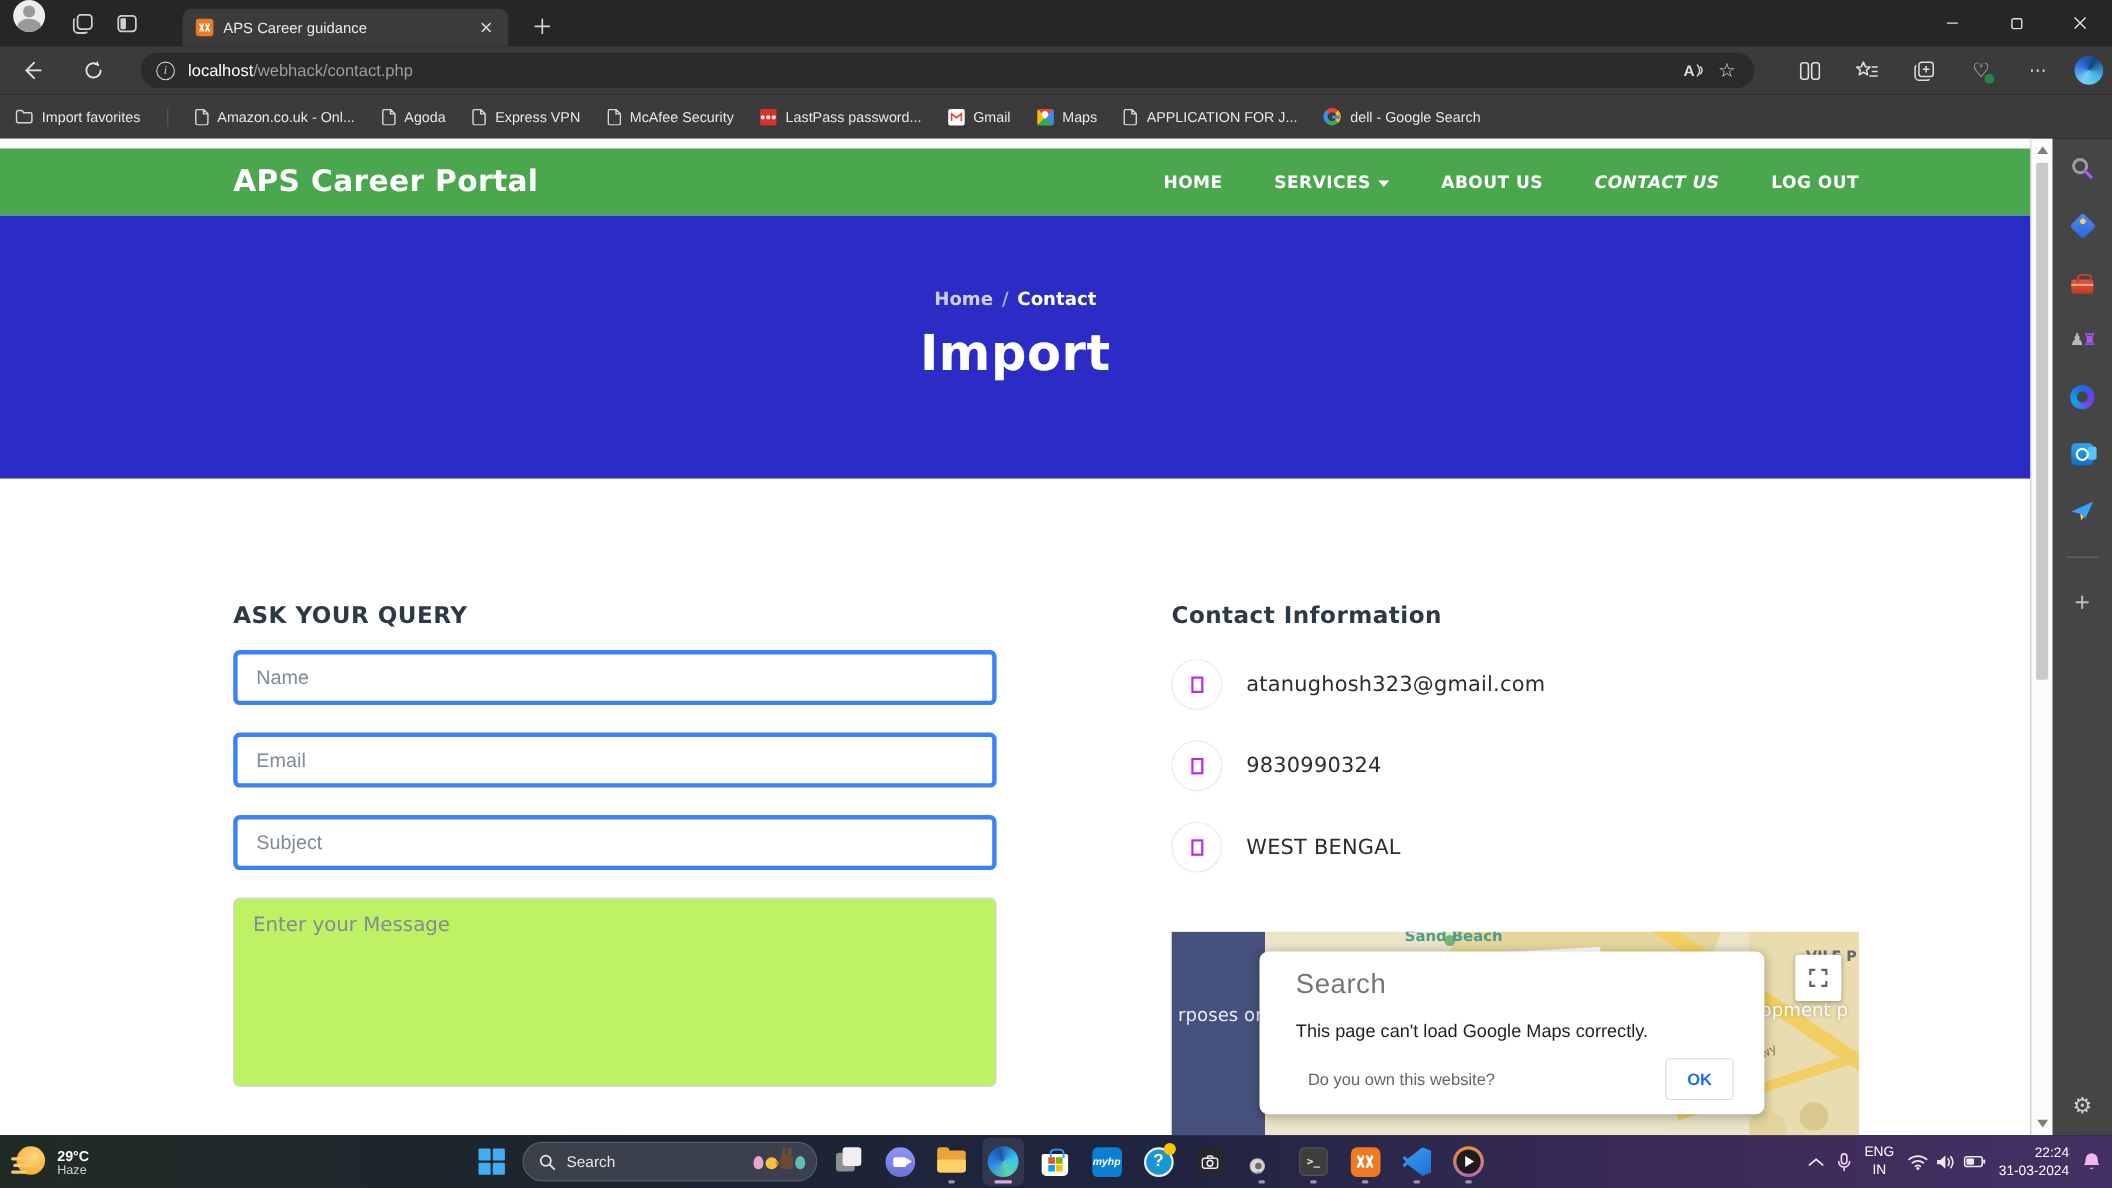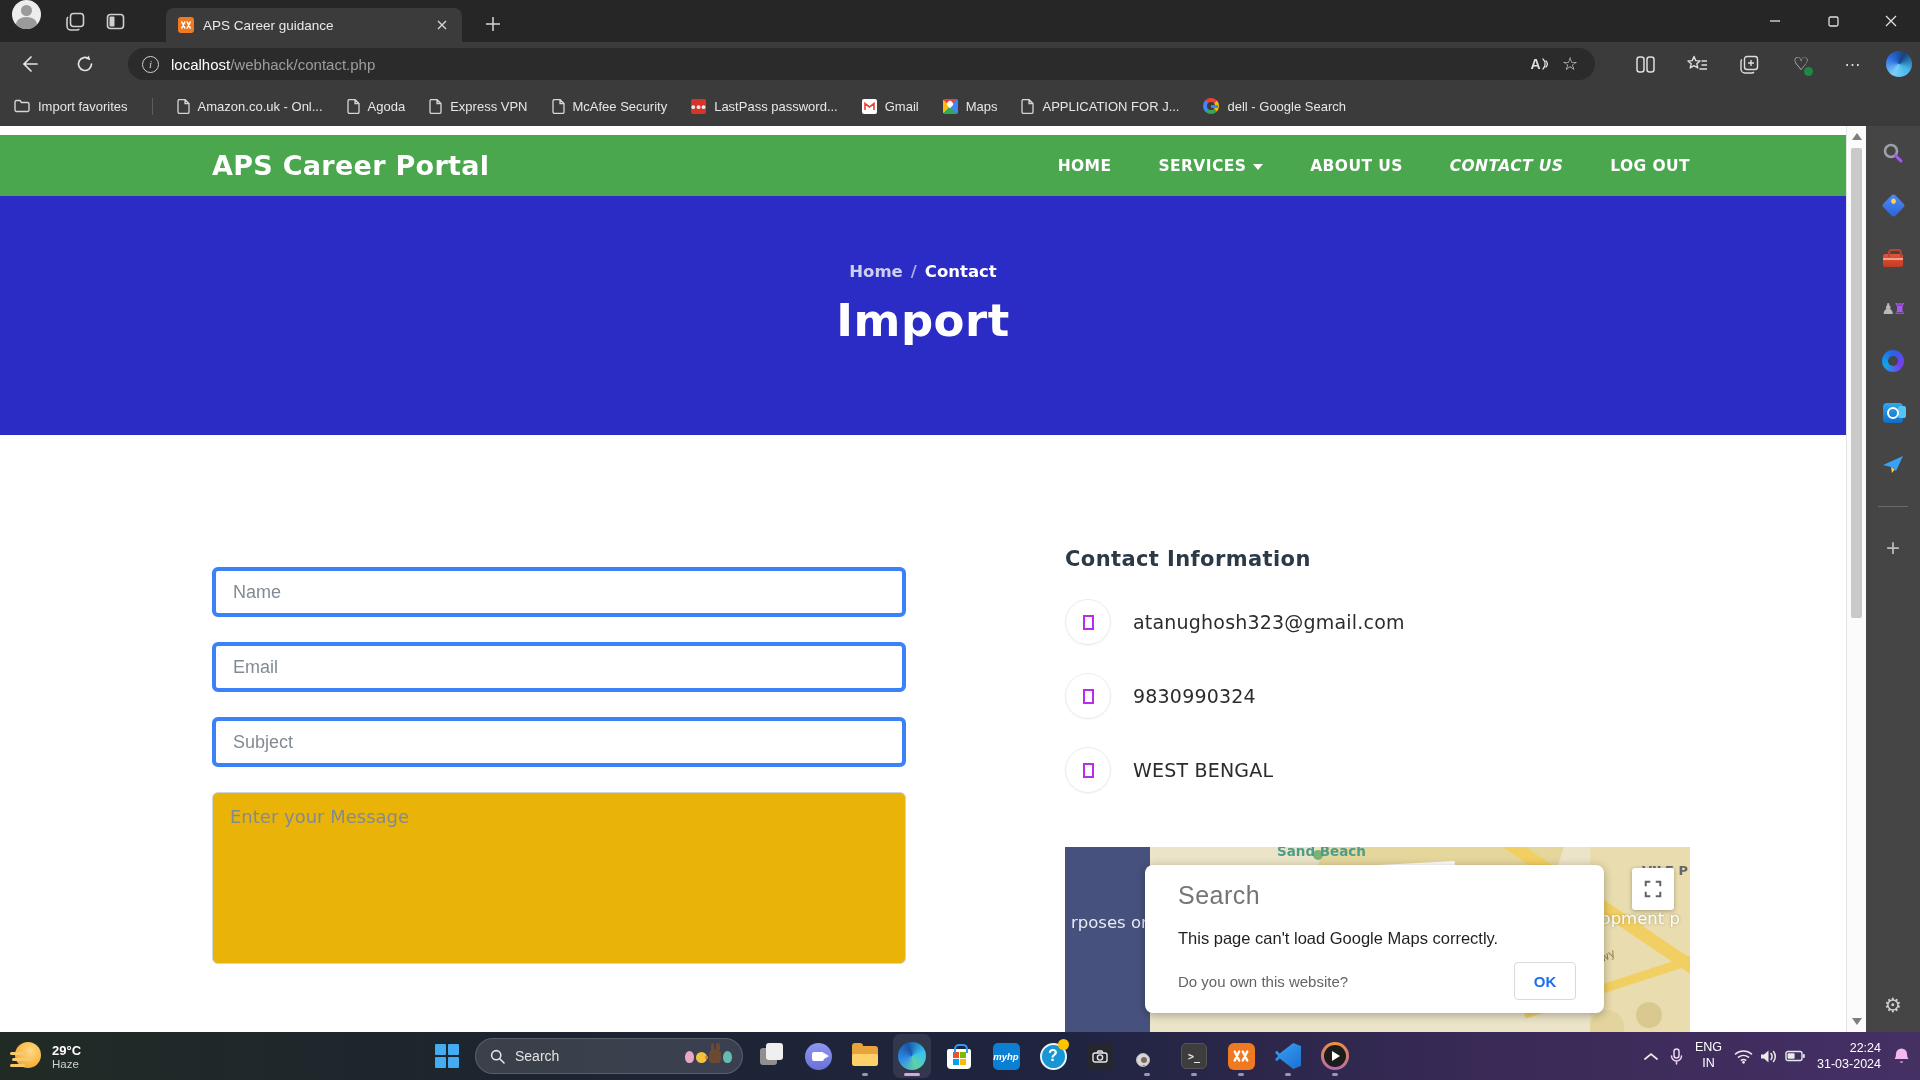--- a/index.html
+++ b/index.html
@@ -93,21 +93,21 @@
   .crumb-sep { color:#a9ade0; margin:0 8px; }
   .crumb-cur { color:#ffffff;text-align:right; }
   .hero-title { position:absolute; top:98px; left:0; right:0; text-align:center; color:#fff; font-size:45px; font-weight:700; letter-spacing:.5px; }
   .content { position:absolute; top:309px; left:0; right:0; bottom:0; padding:112px 156px 0 212px; display:flex; justify-content:space-between; }
   .col-l { width:694px; }
   .col-r { width:625px; }
   .sec-h { font-size:21px; font-weight:700; color:#2c3a47; letter-spacing:.4px; }
   .qform { margin-top:20px; display:flex; flex-direction:column; gap:25px; }
   .fin { width:100%; height:50px; border:4px solid #3b82f6; border-radius:6px; padding:0 17px; font-size:18px; color:#0c4a6e; outline:none; font-family:Liberation Sans, sans-serif; background:#fff; }
   .fin::placeholder, .farea::placeholder { color:#828b93; opacity:1; }
-  .farea { width:100%; height:172px; border:1px solid #cfd4da; border-radius:6px; padding:13px 17px; font-size:18px; color:#333; outline:none; resize:none; font-family:"DejaVu Sans", sans-serif; background:#eab308; }
+  .farea { width:100%; height:172px; border:1px solid #cfd4da; border-radius:6px; padding:13px 17px; font-size:18px; color:#333; outline:none; resize:none; font-family:"DejaVu Sans", sans-serif; background:#bef264; }
   .crow { display:flex; align-items:center; gap:22px; height:46px; margin-top:28px; }
   .crow:first-of-type { margin-top:23px; }
   .cbubble { width:46px; height:46px; border-radius:50%; border:1px solid #ececec; background:#fff; display:flex; align-items:center; justify-content:center; box-shadow:0 1px 2px rgba(0,0,0,.04); flex:none; }
   .tofu { width:11px; height:15px; border:2px solid #bb2af0; }
   .ctext { font-size:19px; color:#2c2c2c; letter-spacing:.2px; }
 
   
   .map { position:relative; width:625px; height:187px; margin-top:54px; background:#ece4c8; overflow:hidden; }
   .m-tan1 { position:absolute; left:250px; top:0; width:240px; height:55px; background:#e5d69c; transform:skewX(-18deg); }
   .m-tan2 { position:absolute; right:-40px; top:0; width:140px; height:187px; background:#e9dcae; }
@@ -120,21 +120,21 @@
   .m-blue { position:absolute; left:0; top:0; bottom:0; width:85px; background:#46527d; }
   .m-wm-left { position:absolute; left:6px; top:66px; color:#e8ebf5; font-size:16.5px; white-space:nowrap; }
   .m-beach { position:absolute; left:212px; top:-4px; color:#4e9d8a; font-size:13.5px; font-weight:700; }
   .m-vile { position:absolute; right:2px; top:16px; color:#666; font-size:13px; font-weight:700; white-space:nowrap; }
   .m-wm-right { position:absolute; right:10px; top:62px; color:#fdfdfd; font-size:16.5px; text-shadow:0 0 3px rgba(120,110,60,.6); }
   .m-hwy { position:absolute; right:74px; top:104px; color:#8f7f4d; font-size:11px; transform:rotate(-26deg); }
   .fs-btn { position:absolute; right:16px; top:21px; width:42px; height:42px; background:#fff; border-radius:3px; box-shadow:0 1px 4px rgba(0,0,0,.3); display:flex; align-items:center; justify-content:center; cursor:pointer; }
   .gdialog { position:absolute; left:80px; top:18px; width:459px; height:148px; background:#fff; border-radius:8px; box-shadow:0 2px 10px rgba(0,0,0,.3); padding:16px 28px 0 33px; font-family:"Liberation Sans", sans-serif; }
   .g-logo { color:#757575; font-size:25px; letter-spacing:.5px; }
   .g-error { margin-top:19px; color:#1f1f1f; font-size:16.5px; font-weight:500; }
-  .g-foot { position:absolute; left:33px; right:28px; bottom:13px; display:flex; align-items:center; justify-content:space-between; }
+  .g-foot { position:absolute; left:44px; right:28px; bottom:13px; display:flex; align-items:center; justify-content:space-between; }
   .g-q { color:#646464; font-size:15px; }
   .g-ok { width:62px; height:38px; background:#fff; border:1px solid #d7dade; border-radius:4px; color:#1e6ef0; font-weight:700; font-size:15px; cursor:pointer; font-family:"Liberation Sans", sans-serif; }
 
   
   .taskbar { position:absolute; left:0; right:0; bottom:0; height:48px; background:linear-gradient(90deg,#212b25 0%,#1d2430 28%,#1f2440 55%,#3a2a57 78%,#453064 100%); display:flex; align-items:center; }
   .weather { position:absolute; left:10px; display:flex; align-items:center; gap:9px; cursor:pointer; }
   .w-ic { width:33px; height:33px; position:relative; }
   .w-sun { position:absolute; right:2px; top:2px; width:26px; height:26px; border-radius:50%; background:radial-gradient(circle at 60% 35%,#ffd985,#f39c12); }
   .w-l1,.w-l2,.w-l3 { position:absolute; height:3.5px; border-radius:2px; background:#f7c86e; }
   .w-l1 { left:0; top:12px; width:18px; } .w-l2 { left:2px; top:18px; width:20px; } .w-l3 { left:0; top:24px; width:15px; }
@@ -391,20 +391,21 @@
 
       <div class="hero">
         <div class="crumbs">
           <span class="crumb-home">Home</span><span class="crumb-sep">/</span><span class="crumb-cur">Contact</span>
         </div>
         <div class="hero-title">Import</div>
       </div>
 
       <div class="content">
         <div class="col-l">
+          <div class="sec-h">ASK YOUR QUERY</div>
           <div class="qform">
             <input class="fin" type="text" placeholder="Name" style="">
             <input class="fin" type="text" placeholder="Email" style="">
             <input class="fin" type="text" placeholder="Subject" style="">
             <textarea class="farea" placeholder="Enter your Message" style=""></textarea>
           </div>
         </div>
 
         <div class="col-r">
           <div class="sec-h">Contact Information</div>

